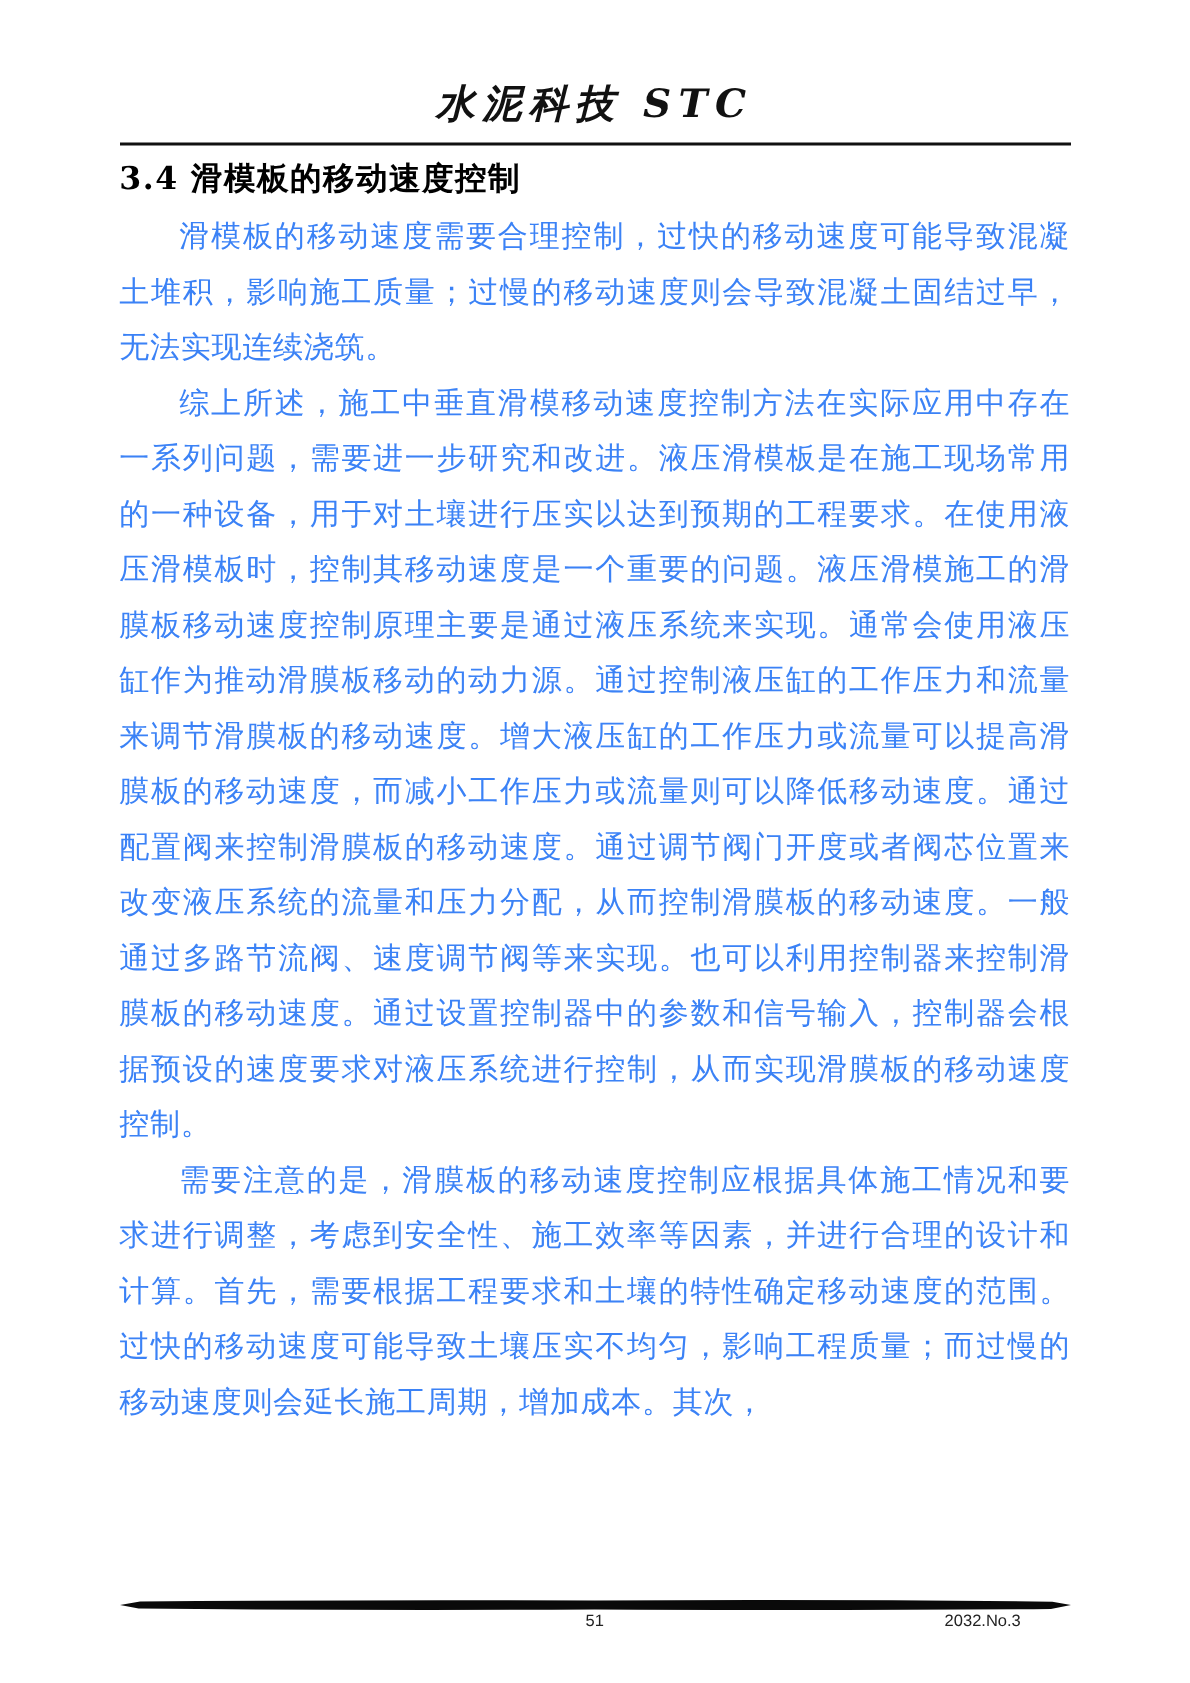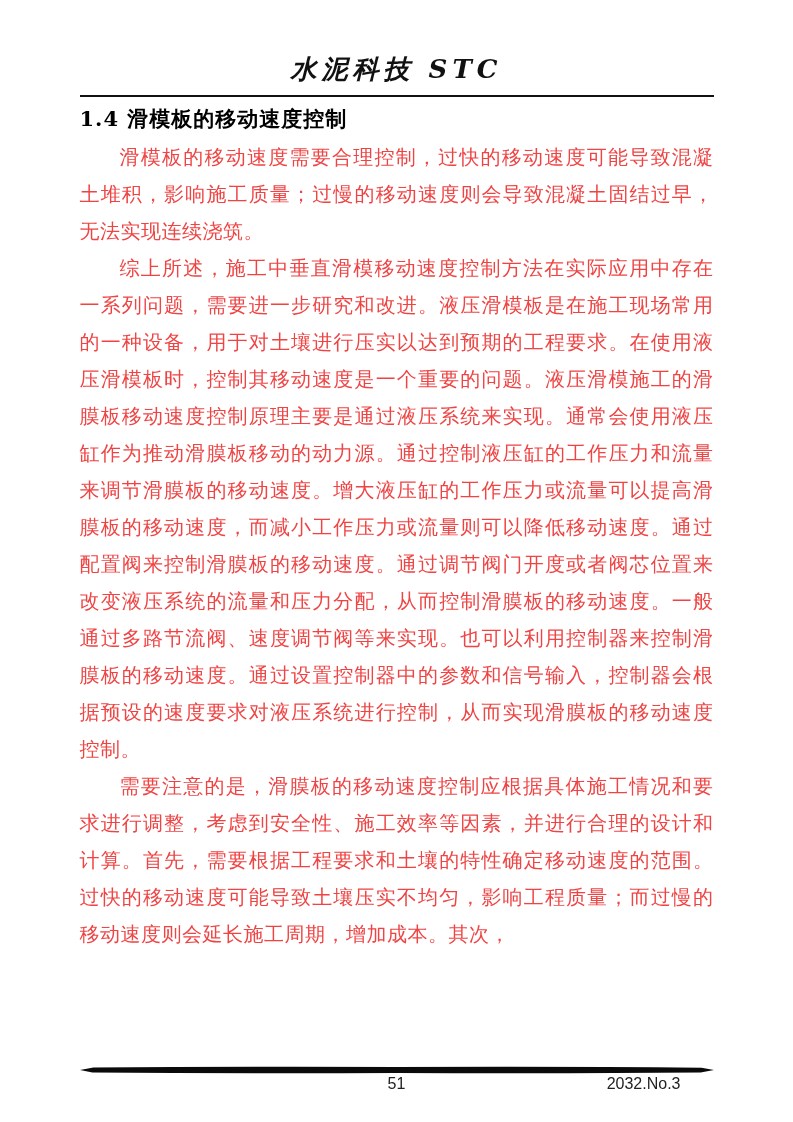--- a/index.html
+++ b/index.html
@@ -49,39 +49,39 @@
     color: #000;
     font-family: "DejaVu Serif", "Liberation Serif", serif;
   }
   .body-text p {
     margin: 0;
     font-size: 20px;
     line-height: 37px;
     text-align: justify;
     text-indent: 2em;
     letter-spacing: 0.5px;
-    color: #ef4444;
+    color: #3b82f6;
   }
   .page-footer {
     position: absolute;
     left: 65px;
     right: 65px;
     top: 1050px;
   }
   .footer-bar {
     display: block;
     width: 100%;
     height: 8px;
   }
   .footer-row {
     position: relative;
     height: 18px;
     margin-top: 1px;
     font-family: "Liberation Sans", "DejaVu Sans", sans-serif;
-    font-size: 16px;
+    font-size: 11px;
     color: #222;
   }
   .page-number {
     position: absolute;
     left: 0;
     right: 0;
     text-align: center;
   }
   .issue-number {
     position: absolute;
@@ -94,21 +94,21 @@
 
 <div class="page">
   <div class="content">
 
     <div class="journal-header">
       <span class="journal-title">水泥科技 STC</span>
     </div>
 
     <div class="header-rule"></div>
 
-    <h2 class="section-heading">1.4 滑模板的移动速度控制</h2>
+    <h2 class="section-heading">3.4 滑模板的移动速度控制</h2>
 
     <div class="body-text">
       <p>滑模板的移动速度需要合理控制，过快的移动速度可能导致混凝土堆积，影响施工质量；过慢的移动速度则会导致混凝土固结过早，无法实现连续浇筑。</p>
       <p>综上所述，施工中垂直滑模移动速度控制方法在实际应用中存在一系列问题，需要进一步研究和改进。液压滑模板是在施工现场常用的一种设备，用于对土壤进行压实以达到预期的工程要求。在使用液压滑模板时，控制其移动速度是一个重要的问题。液压滑模施工的滑膜板移动速度控制原理主要是通过液压系统来实现。通常会使用液压缸作为推动滑膜板移动的动力源。通过控制液压缸的工作压力和流量来调节滑膜板的移动速度。增大液压缸的工作压力或流量可以提高滑膜板的移动速度，而减小工作压力或流量则可以降低移动速度。通过配置阀来控制滑膜板的移动速度。通过调节阀门开度或者阀芯位置来改变液压系统的流量和压力分配，从而控制滑膜板的移动速度。一般通过多路节流阀、速度调节阀等来实现。也可以利用控制器来控制滑膜板的移动速度。通过设置控制器中的参数和信号输入，控制器会根据预设的速度要求对液压系统进行控制，从而实现滑膜板的移动速度控制。</p>
       <p>需要注意的是，滑膜板的移动速度控制应根据具体施工情况和要求进行调整，考虑到安全性、施工效率等因素，并进行合理的设计和计算。首先，需要根据工程要求和土壤的特性确定移动速度的范围。过快的移动速度可能导致土壤压实不均匀，影响工程质量；而过慢的移动速度则会延长施工周期，增加成本。其次，</p>
     </div>
   </div>
 
   <div class="page-footer">
     <svg class="footer-bar" viewBox="0 0 663 8" preserveAspectRatio="none" aria-hidden="true">

